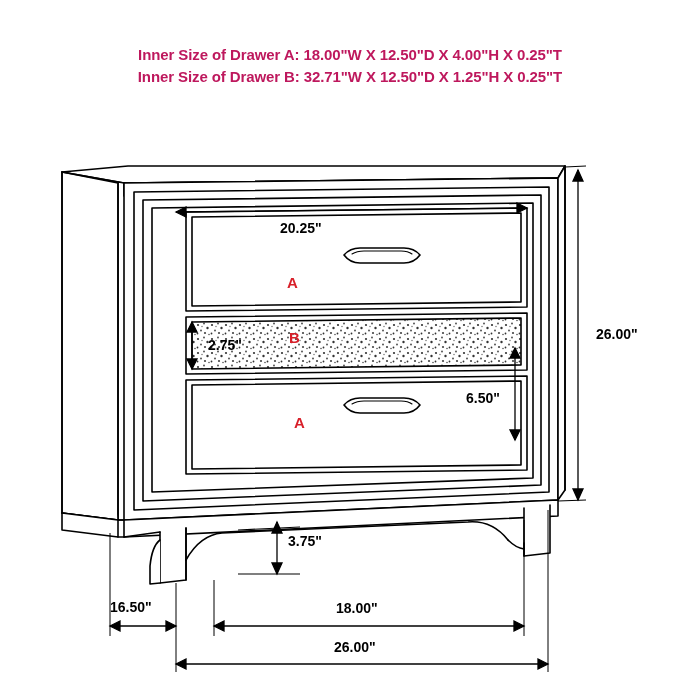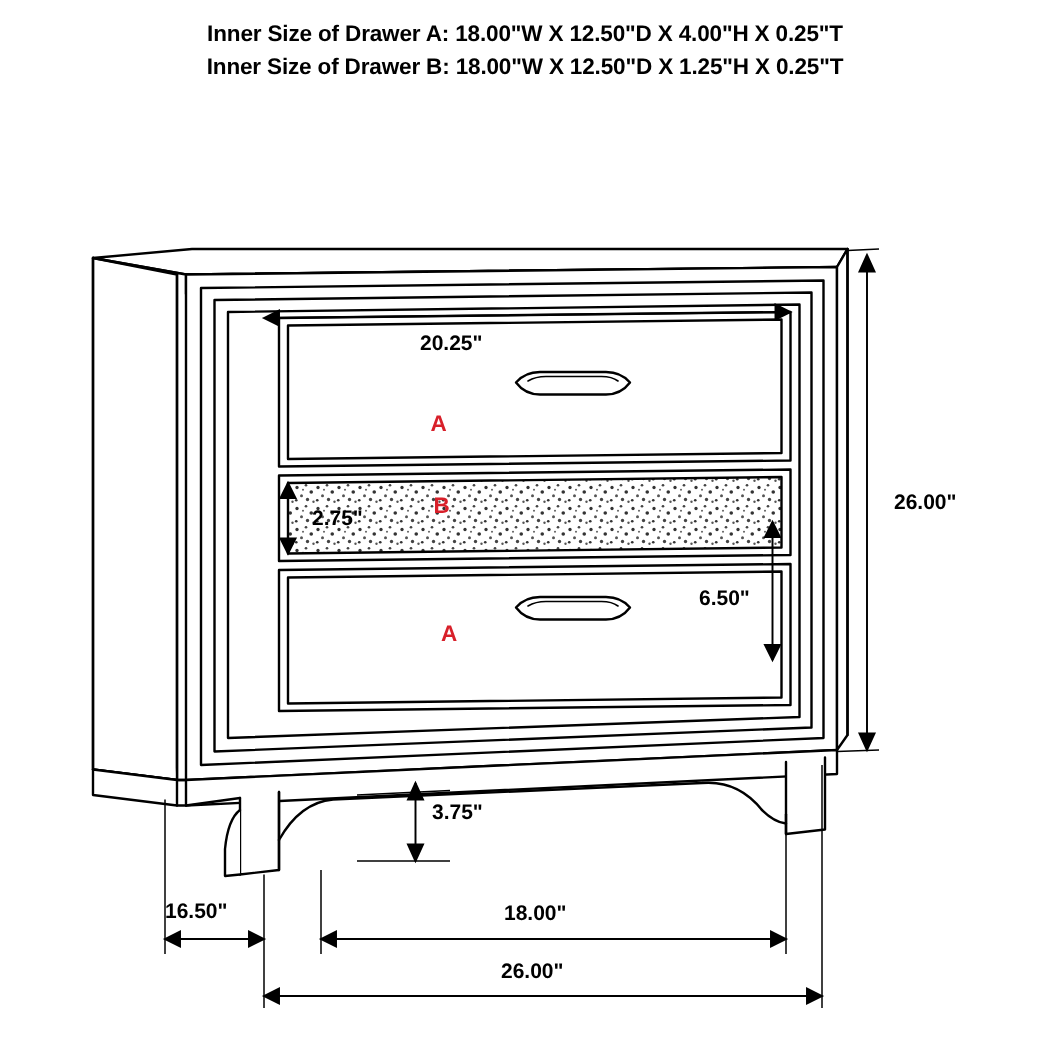--- a/index.html
+++ b/index.html
@@ -15,22 +15,23 @@
     font-family: "Liberation Sans", sans-serif;
     overflow: hidden;
   }
   .hdr {
     position: absolute;
     left: 0;
     width: 700px;
     text-align: center;
     font-weight: bold;
     font-size: 15px;
-    color: #000000;
+    color: #be185d;
     letter-spacing: -0.1px;
+    margin-top: 32px;
   }
   #hdr1 { top: 14px; }
   #hdr2 { top: 36px; }
 
   svg.diagram {
     position: absolute;
     left: 0;
     top: 0;
     width: 700px;
     height: 700px;
@@ -50,21 +51,21 @@
     color: #d8202a;
     white-space: nowrap;
   }
 </style>
 </head>
 <body>
 
 <div id="page">
 
   <div class="hdr" id="hdr1">Inner Size of Drawer A: 18.00"W X 12.50"D X 4.00"H X 0.25"T</div>
-  <div class="hdr" id="hdr2">Inner Size of Drawer B: 18.00"W X 12.50"D X 1.25"H X 0.25"T</div>
+  <div class="hdr" id="hdr2">Inner Size of Drawer B: 32.71"W X 12.50"D X 1.25"H X 0.25"T</div>
 
   <svg class="diagram" viewBox="0 0 700 700">
     <defs>
       <pattern id="speckle" width="14" height="14" patternUnits="userSpaceOnUse">
         <rect width="14" height="14" fill="#ffffff"></rect>
         <circle cx="2" cy="3" r="1.1" fill="#333"></circle>
         <circle cx="8" cy="1.5" r="0.9" fill="#444"></circle>
         <circle cx="11.5" cy="6" r="1.2" fill="#333"></circle>
         <circle cx="5" cy="8.5" r="1.0" fill="#555"></circle>
         <circle cx="1.5" cy="11.5" r="0.9" fill="#333"></circle>

